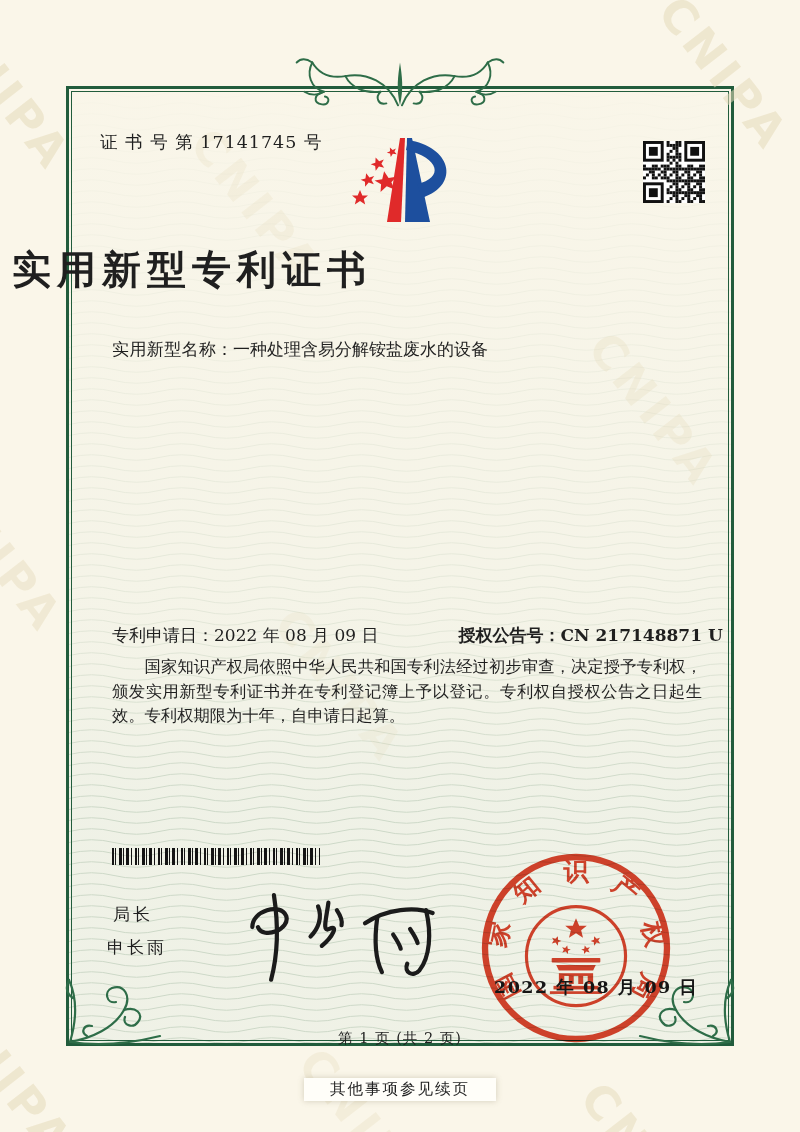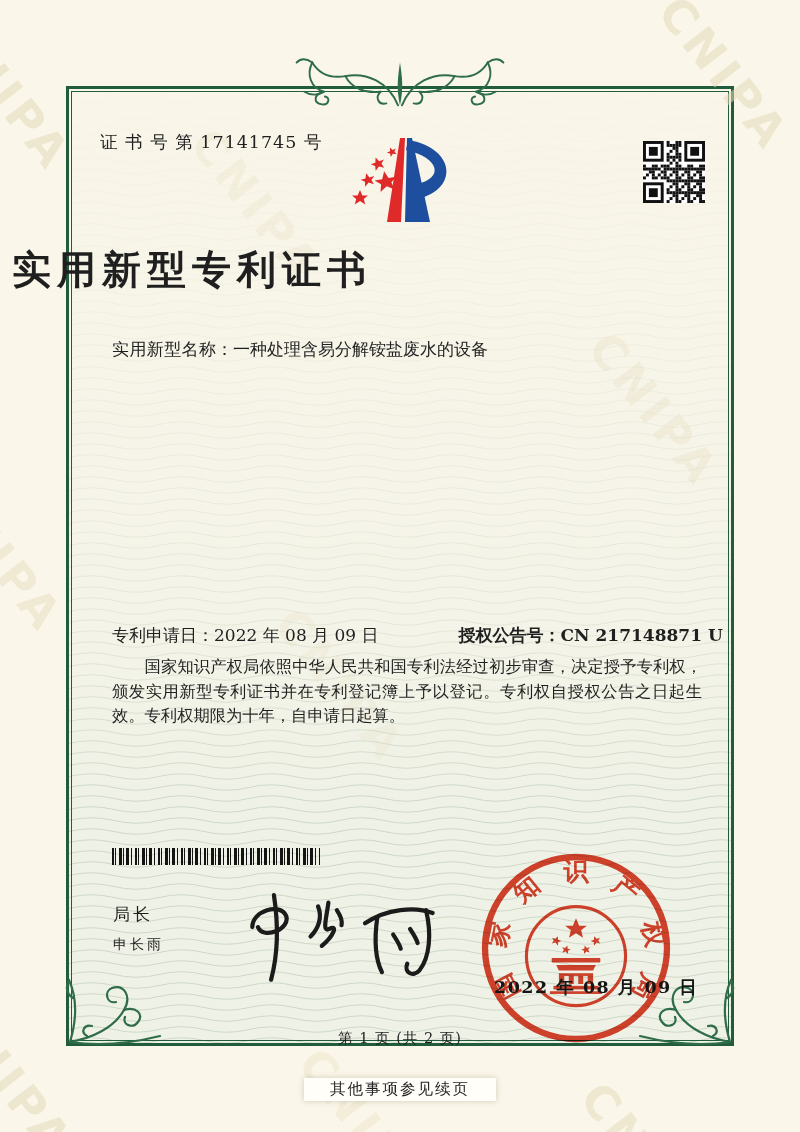--- a/index.html
+++ b/index.html
@@ -42,21 +42,21 @@
   .body-text{left:112px;top:655px;width:590px;font-size:16.3px;line-height:24.6px;text-align:justify;}
   .body-text p{text-indent:2em;margin:0;}
 
   .barcode{left:112px;top:848px;width:208px;height:17px;
     background:repeating-linear-gradient(90deg,
       #141414 0 2px,transparent 2px 3px,#141414 3px 4px,transparent 4px 7px,
       #141414 7px 10px,transparent 10px 11px,#141414 11px 12px,transparent 12px 14px,
       #141414 14px 17px,transparent 17px 19px,#141414 19px 20px,transparent 20px 23px);}
 
   .sig-role{left:113px;top:903px;font-size:17px;letter-spacing:3px;text-align:right;}
-  .sig-name{left:113px;top:936px;font-size:14px;letter-spacing:3px;}
+  .sig-name{left:107px;top:936px;font-size:17px;letter-spacing:3px;}
   .sig-hand{left:228px;top:882px;width:228px;height:108px;}
 
   .seal{left:476px;top:848px;width:200px;height:200px;mix-blend-mode:multiply;opacity:.95;}
   .seal-ring-text text{font-family:"DejaVu Serif","Liberation Serif",serif;font-size:28px;font-weight:700;
     fill:var(--seal_red);text-anchor:middle;}
   .seal-date{left:494px;top:975px;font-size:17.5px;font-weight:700;letter-spacing:1.5px;color:#151515;white-space:nowrap;}
 
   .page-info{left:0;top:1029px;width:100%;text-align:center;font-size:14.5px;letter-spacing:1px;}
   .continuation{left:50%;transform:translateX(-50%);top:1078px;background:#fffef9;
     padding:1px 26px;font-size:15.5px;letter-spacing:2px;box-shadow:0 0 6px rgba(120,110,80,.3);}

